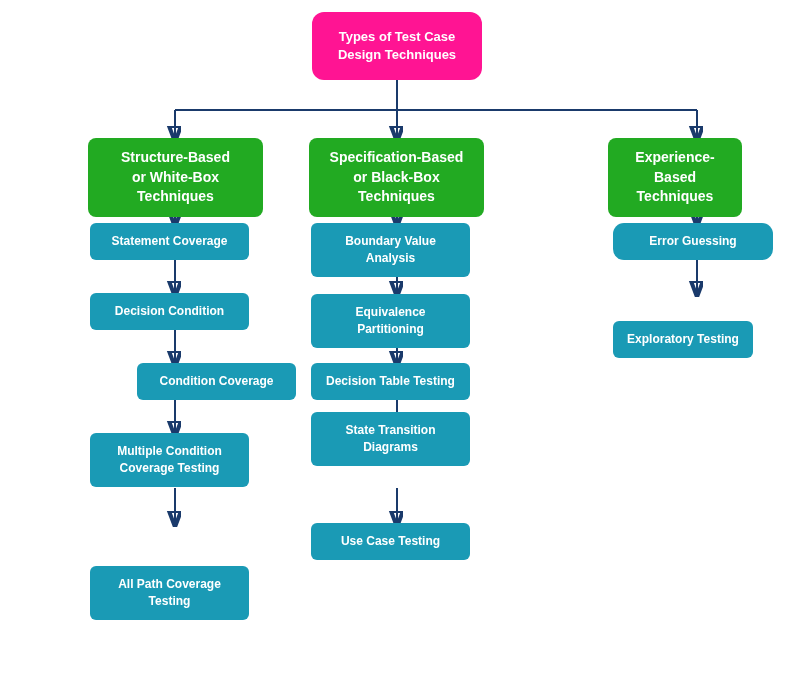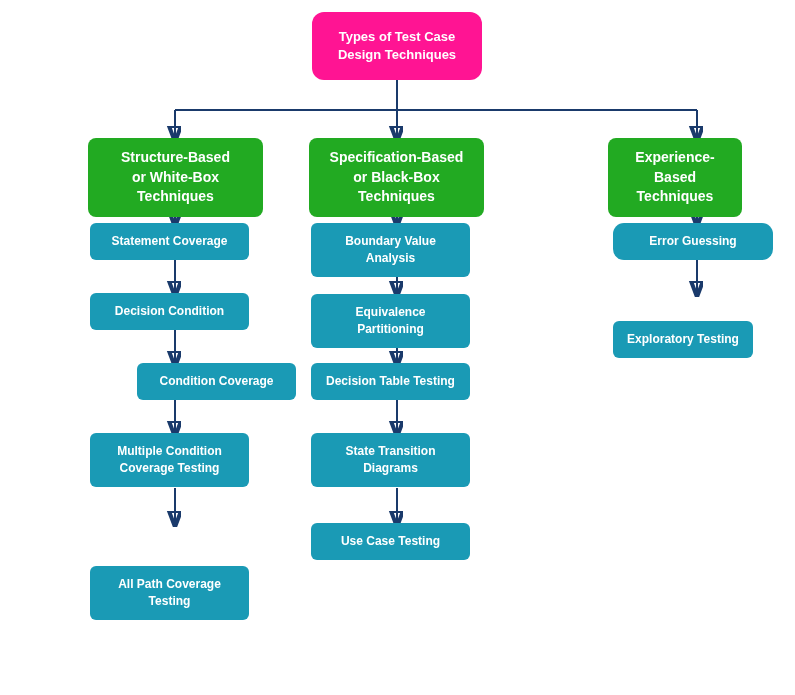--- a/index.html
+++ b/index.html
@@ -135,19 +135,19 @@
 
   <div class="leaf-node" style="left:90px; top:223px;">Statement Coverage</div>
   <div class="leaf-node" style="left:90px; top:293px;">Decision Condition</div>
   <div class="leaf-node" style="left:90px; top:363px;margin-left:47px;">Condition Coverage</div>
   <div class="leaf-node" style="left:90px; top:433px;">Multiple Condition<br>Coverage Testing</div>
   <div class="leaf-node" style="left:90px; top:523px;margin-top:43px;">All Path Coverage Testing</div>
 
   <div class="leaf-node" style="left:311px; top:223px;">Boundary Value Analysis</div>
   <div class="leaf-node" style="left:311px; top:294px;">Equivalence Partitioning</div>
   <div class="leaf-node" style="left:311px; top:363px;">Decision Table Testing</div>
-  <div class="leaf-node" style="left:311px; top:433px;">State Transition Diagrams</div>
+  <div class="leaf-node" style="left:311px; top:412px;">State Transition Diagrams</div>
   <div class="leaf-node" style="left:311px; top:523px;">Use Case Testing</div>
 
   <div class="leaf-node" style="left:613px; top:223px; width:160px;border-radius:11px;">Error Guessing</div>
   <div class="leaf-node" style="left:613px; top:293px; width:140px;margin-top:28px;">Exploratory Testing</div>
 
 </div>
 
 </body></html>

